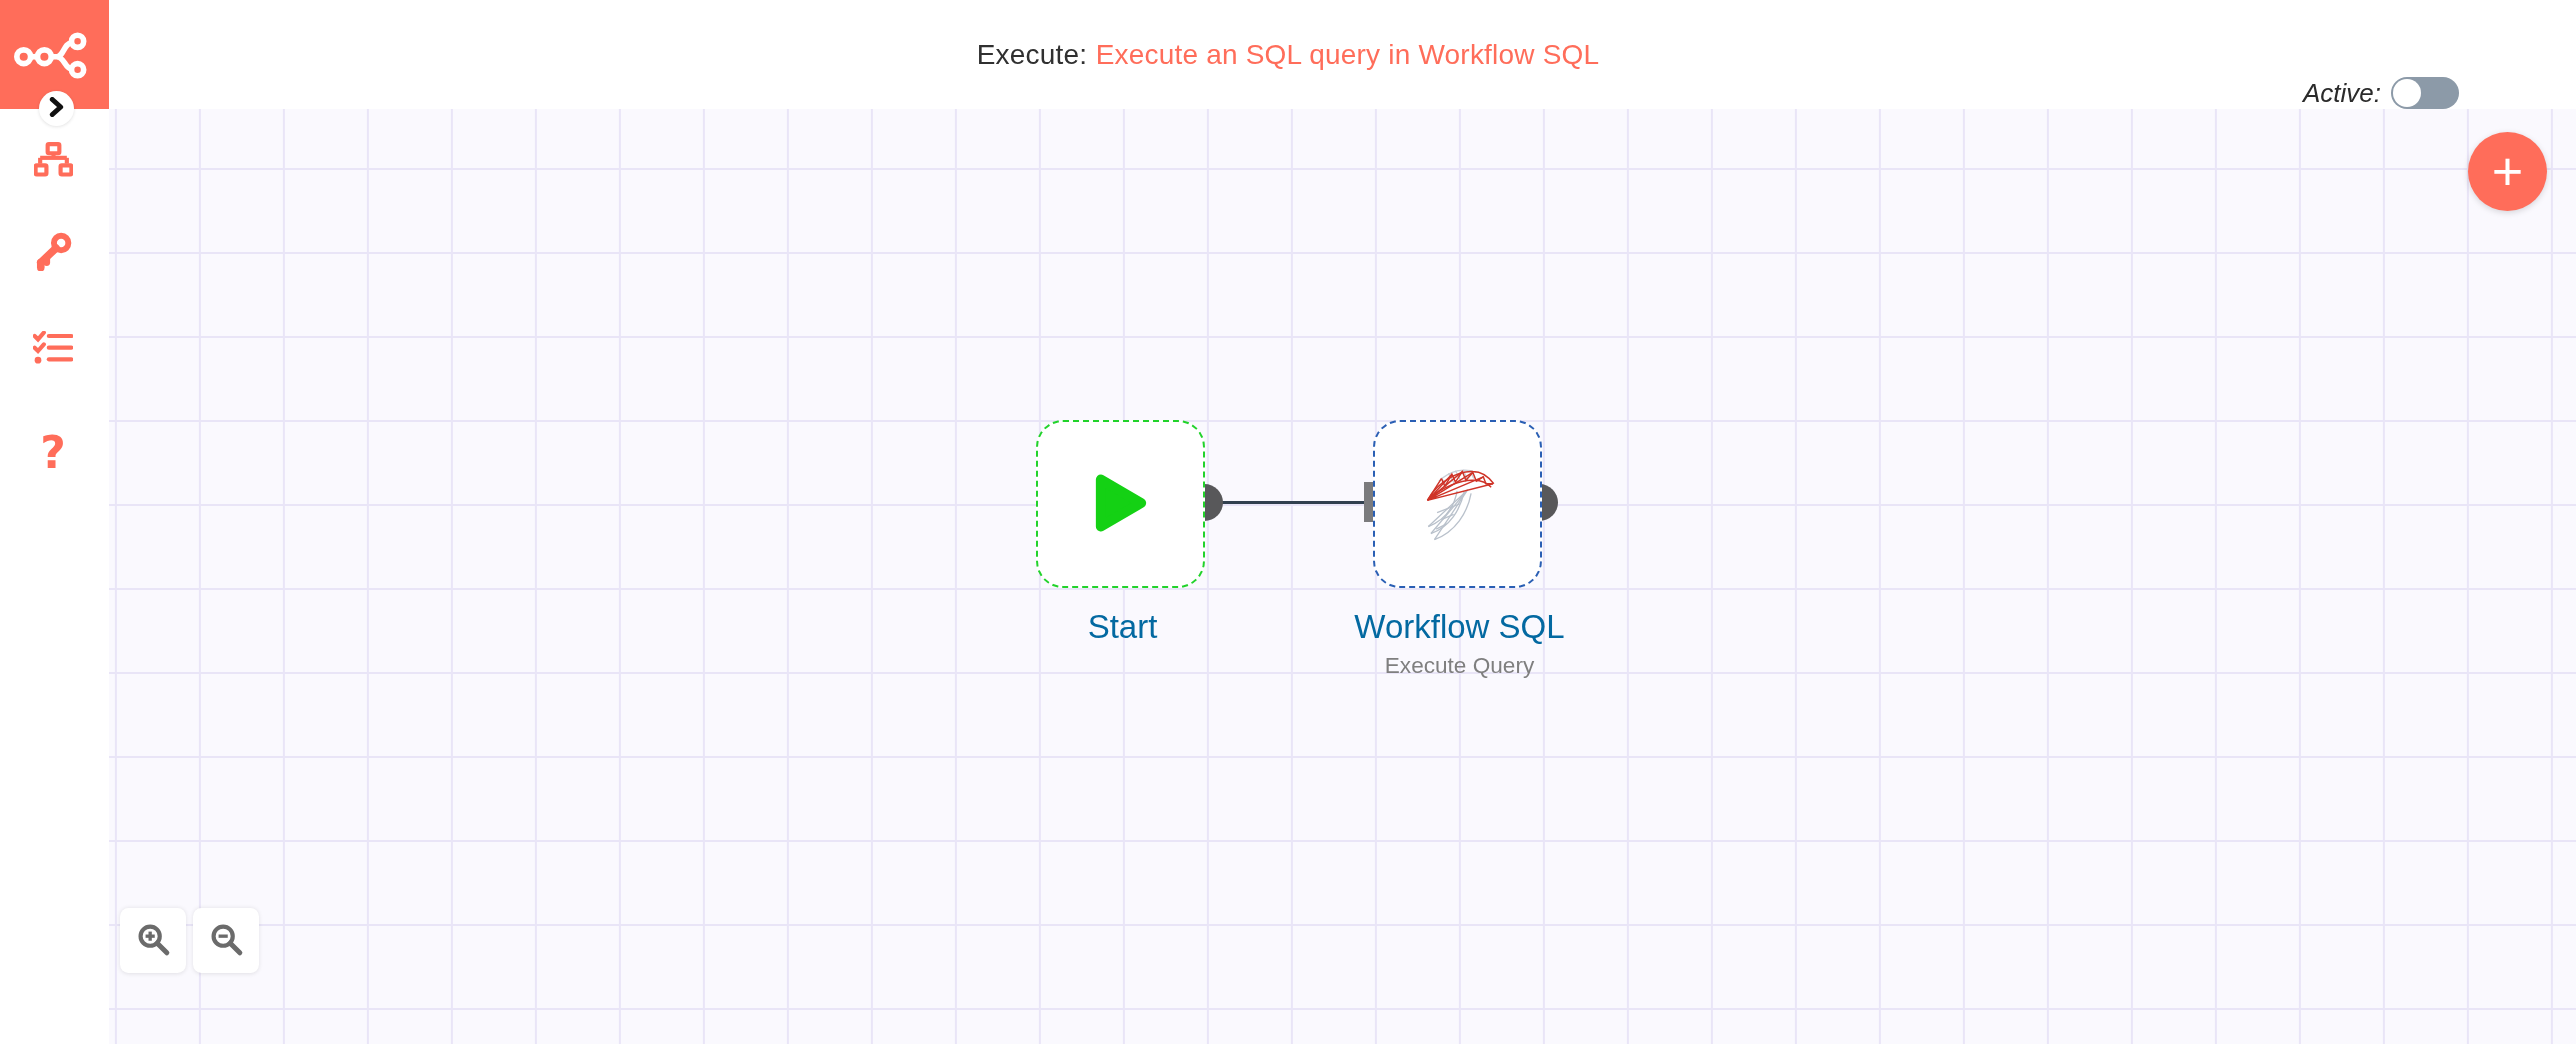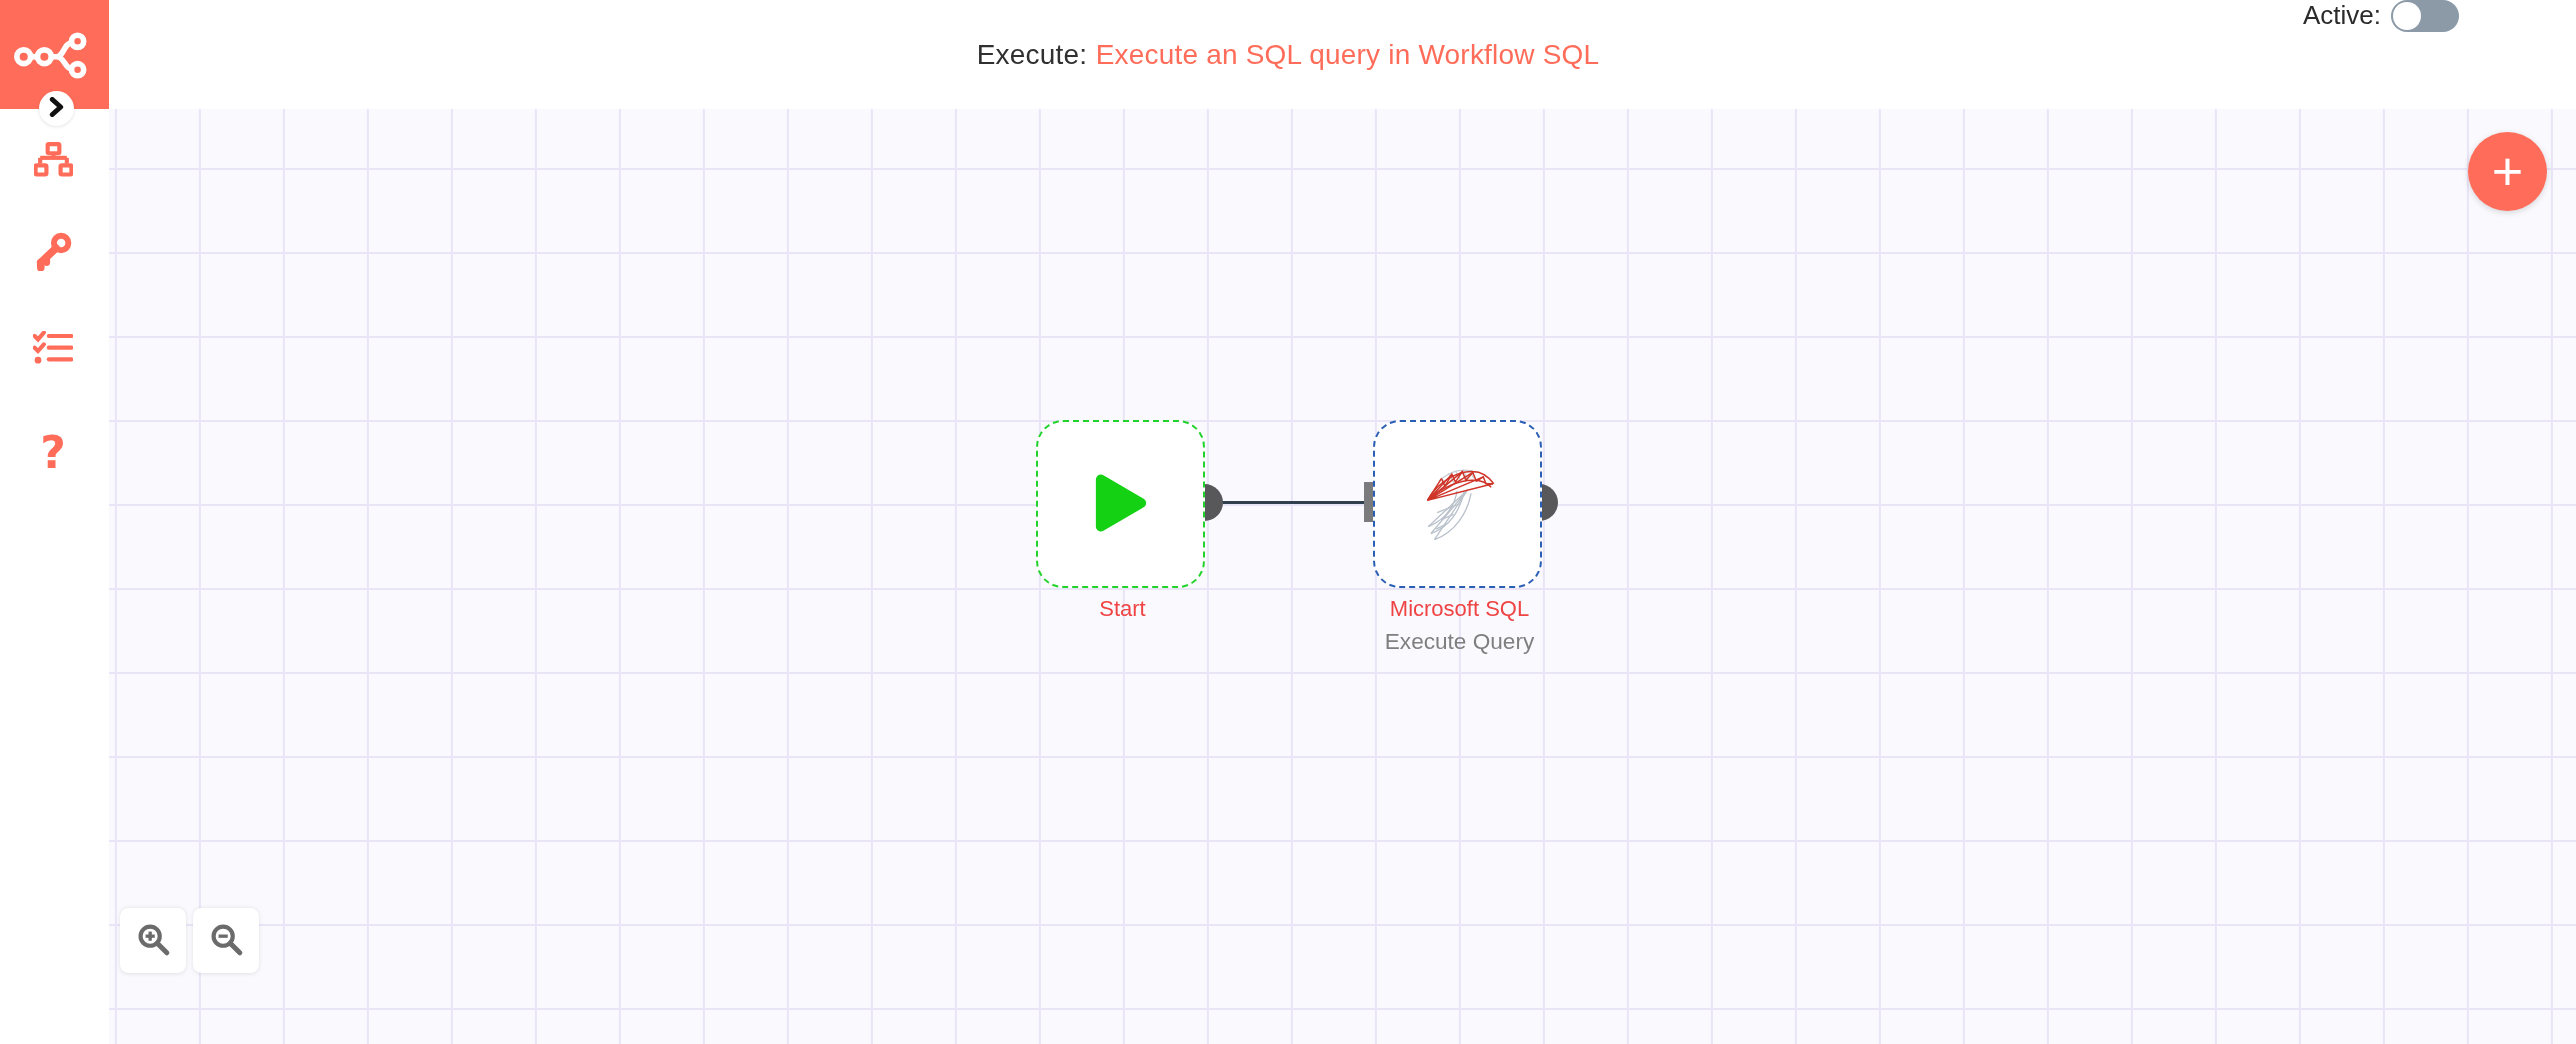--- a/index.html
+++ b/index.html
@@ -29,21 +29,21 @@
   }
   .title-wrap {
     position: absolute; left: 0; top: 0; width: 100%; height: 109px;
     display: flex; align-items: center; justify-content: center;
     font-size: 28px; letter-spacing: 0.2px;
   }
   .title-prefix { color: #303030; }
   .title-name { color: var(--accent); margin-left: 8.4px; }
   .active-wrap {
     position: absolute; right: 117px; top: 0; height: 109px;
-    display: flex; align-items: flex-start; gap: 10px;
+    display: flex; align-items: flex-end; gap: 10px; font-style: italic;
   }
   .active-label { font-size: 26px; color: #2b2b2b; }
   .toggle {
     width: 68px; height: 32px; border-radius: 16px;
     background: var(--toggle-off); position: relative; cursor: pointer;
   }
   .toggle-knob {
     position: absolute; left: 1.7px; top: 1.7px; width: 28.5px; height: 28.5px;
     border-radius: 50%; background: #ffffff;
   }
@@ -93,21 +93,21 @@
   .node {
     position: absolute; width: 169px; height: 168px; background: #ffffff;
     border-radius: 27px; cursor: pointer;
   }
   .node.start  { left: 927px; top: 311px; border: 2.5px dashed var(--green-border); }
   .node.mssql  { left: 1264px; top: 311px; border: 2.5px dashed var(--blue-border); }
   .node-inner { width: 100%; height: 100%; display: flex; align-items: center; justify-content: center; }
   .node-labels {
     position: absolute; top: 174px; left: -42px; width: 253px; text-align: center;
   }
-  .node-name { font-size: 22px; color: #ef4444; }
+  .node-name { font-size: 33px; color: #0369a1; margin-top: 12px; }
   .node-subtitle { font-size: 22.6px; color: #7f7f7f; margin-top: 6.7px; }
 
   
   .conn-line {
     position: absolute; left: 1095px; top: 392px; width: 169px; height: 3.4px;
     background: var(--line);
   }
   .endpoint-dot {
     position: absolute; width: 37px; height: 37px; border-radius: 50%;
     background: var(--dot); top: 375px; cursor: pointer;
@@ -272,21 +272,21 @@
           <g stroke="#cf3428" stroke-width="1.7">
             <path d="M20,52 C32,30 56,18 72,19 C82,19 90,25 96,33"></path>
             <path d="M20,52 C36,37 58,28 74,29 C82,29 88,32 93,37"></path>
             <path d="M20,52 L36,27 M20,52 L48,22 M20,52 L60,19 M20,52 L72,20 M20,52 L84,25 M20,52 L95,33"></path>
             <path d="M36,27 L40,36 L48,22 L52,31 L60,19 L64,29 L72,20 L76,30 L84,25 L87,33 L95,33"></path>
           </g>
         </svg>
       </span>
     </div>
     <div class="node-labels">
-      <div class="node-name">Microsoft SQL</div>
+      <div class="node-name">Workflow SQL</div>
       <div class="node-subtitle">Execute Query</div>
     </div>
   </div>
 
   <div class="add-btn">
     <span>+</span>
   </div>
 
   <div class="zoom-btn zin">
     <span>

